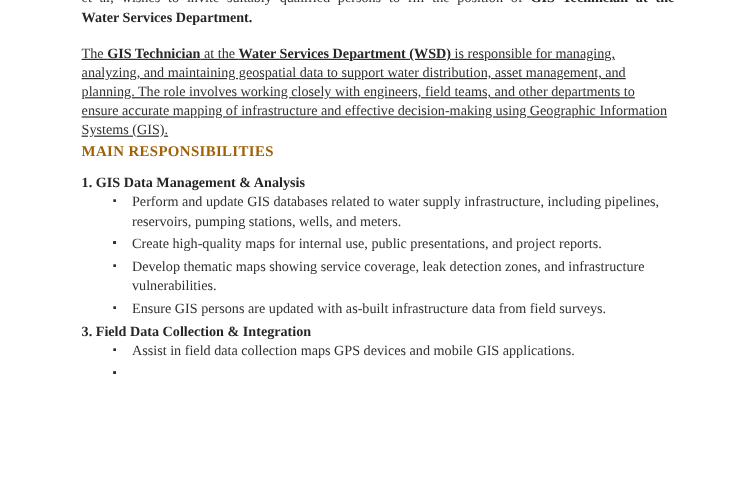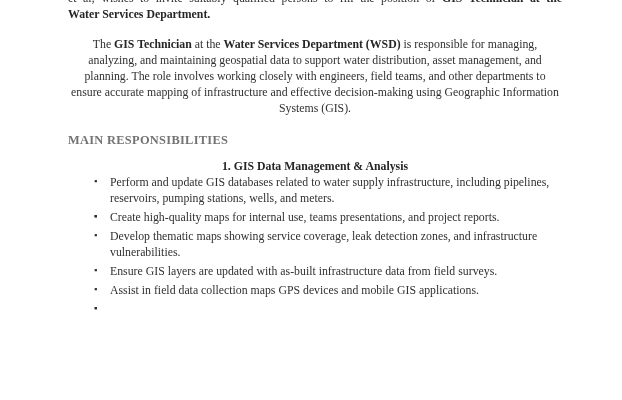--- a/index.html
+++ b/index.html
@@ -21,27 +21,27 @@
     left: 68px; top: -10px; width: 494px;
     font-size: 11.8px;
     line-height: 16px;
   }
   b, .bold { font-weight: 700; color: #262626; }
   .intro-line1 {
     text-align: justify;
     text-align-last: justify;
   }
   .intro-line2 { font-weight: 700; color: #262626; }
-  .overview { margin: 14px 0 16px; text-align: center; }
+  .overview { margin: 14px 0 2px; text-align: left; text-decoration: underline; }
   .main-heading {
-    font-weight: 700; color: #737373;
+    font-weight: 700; color: #a16207;
     font-size: 12.4px; letter-spacing: 0.3px;
     margin: 0 0 10px;
   }
-  .section-title { font-weight: 700; color: #262626; margin: 0; text-align: center; }
+  .section-title { font-weight: 700; color: #262626; margin: 0; }
   ul.bullets { list-style: none; margin: 0; padding: 0; }
   ul.bullets li { position: relative; padding-left: 42px; margin: 0 0 3px; }
   .bullet {
     position: absolute; left: 26px; top: -1px;
     font-size: 9px; color: #303030;
   }
 </style>
 </head>
 <body>
 
@@ -60,27 +60,28 @@
       <div class="section-title">1. GIS Data Management &amp; Analysis</div>
       <ul class="bullets">
         <li><span class="bullet">▪</span><span class="li-text">Perform and update GIS databases related to water supply infrastructure, including pipelines, reservoirs, pumping stations, wells, and meters.</span></li>
         <li><span class="bullet">▪</span></li>
         <li><span class="bullet">▪</span></li>
       </ul>
     </div>
 
     <div class="section">
       <ul class="bullets">
-        <li><span class="bullet">▪</span><span class="li-text">Create high-quality maps for internal use, teams presentations, and project reports.</span></li>
+        <li><span class="bullet">▪</span><span class="li-text">Create high-quality maps for internal use, public presentations, and project reports.</span></li>
         <li><span class="bullet">▪</span><span class="li-text">Develop thematic maps showing service coverage, leak detection zones, and infrastructure vulnerabilities.</span></li>
-        <li><span class="bullet">▪</span><span class="li-text">Ensure GIS layers are updated with as-built infrastructure data from field surveys.</span></li>
+        <li><span class="bullet">▪</span><span class="li-text">Ensure GIS persons are updated with as-built infrastructure data from field surveys.</span></li>
       </ul>
     </div>
 
     <div class="section">
+      <div class="section-title">3. Field Data Collection &amp; Integration</div>
       <ul class="bullets">
         <li><span class="bullet">▪</span><span class="li-text">Assist in field data collection maps GPS devices and mobile GIS applications.</span></li>
         <li><span class="bullet">▪</span></li>
         <li><span class="bullet">▪</span></li>
       </ul>
     </div>
 
   </div>
 </div>
 

